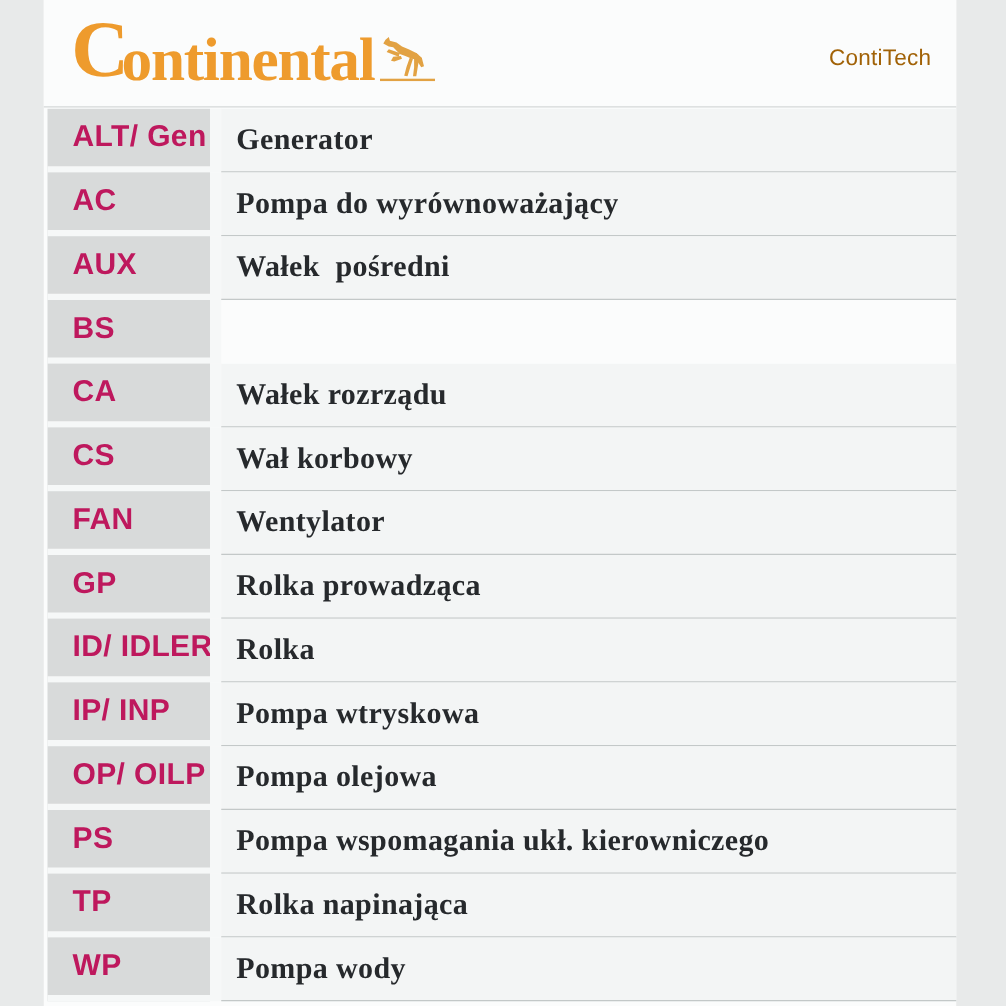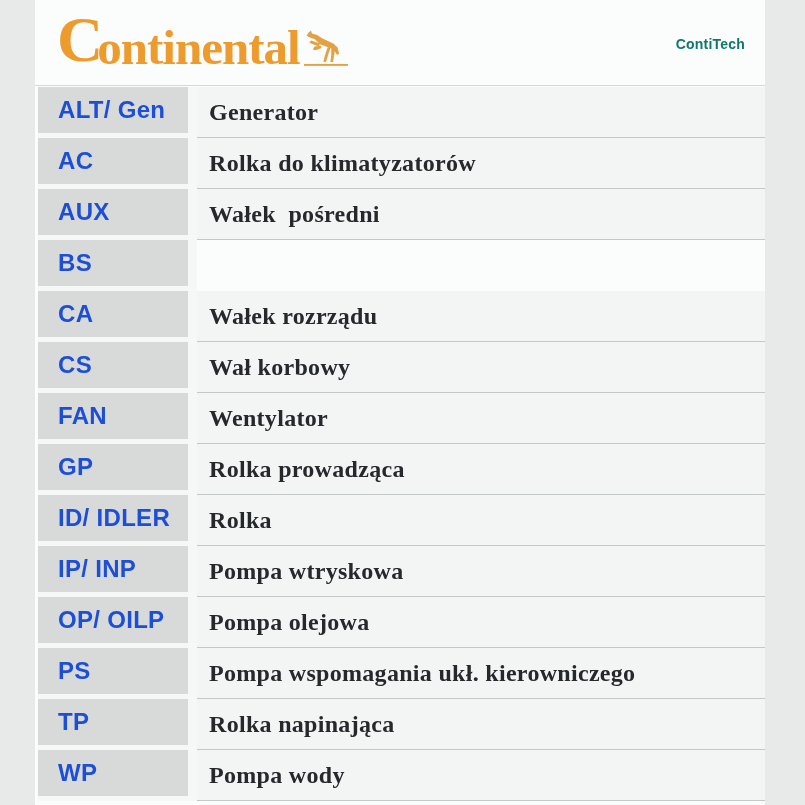--- a/index.html
+++ b/index.html
@@ -58,48 +58,48 @@
     text-align: center;
   }
   .horse-wrap {
     margin-left: 4px;
     margin-bottom: 2px;
   }
   .contitech {
     position: absolute;
     right: 20px;
     top: 36px;
-    font-size: 14px;
-    font-weight: bold;
-    color: #0f766e;
+    font-size: 18px;
+    font-weight: normal;
+    color: #a16207;
     letter-spacing: 0.2px;
   }
   
   .legend {
     position: absolute;
     left: 3px;
     right: 0;
     top: 87px;
   }
   .row {
     display: flex;
     height: 51px;
     box-sizing: border-box;
   }
   .cell-abbr {
-    width: 150px;
+    width: 130px;
     box-sizing: border-box;
     background: #d8dada;
     border-bottom: 5px solid #f6f8f8;
     display: flex;
     align-items: center;
     padding-left: 20px;
     font-size: 24px;
     font-weight: bold;
-    color: #1d4ed8;
+    color: #be185d;
     letter-spacing: 0.3px;
     white-space: pre;
   }
   .cell-gap {
     width: 9px;
     background: #f6f8f8;
   }
   .cell-desc {
     flex: 1;
     box-sizing: border-box;
@@ -160,21 +160,21 @@
       <span>Generator</span>
     </div>
   </div>
 
   <div class="row">
     <div class="cell-abbr">
       <span>AC</span>
     </div>
     <div class="cell-gap"></div>
     <div class="cell-desc">
-      <span>Rolka do klimatyzatorów</span>
+      <span>Pompa do wyrównoważający</span>
     </div>
   </div>
 
   <div class="row">
     <div class="cell-abbr">
       <span>AUX</span>
     </div>
     <div class="cell-gap"></div>
     <div class="cell-desc">
       <span>Wałek  pośredni</span>

